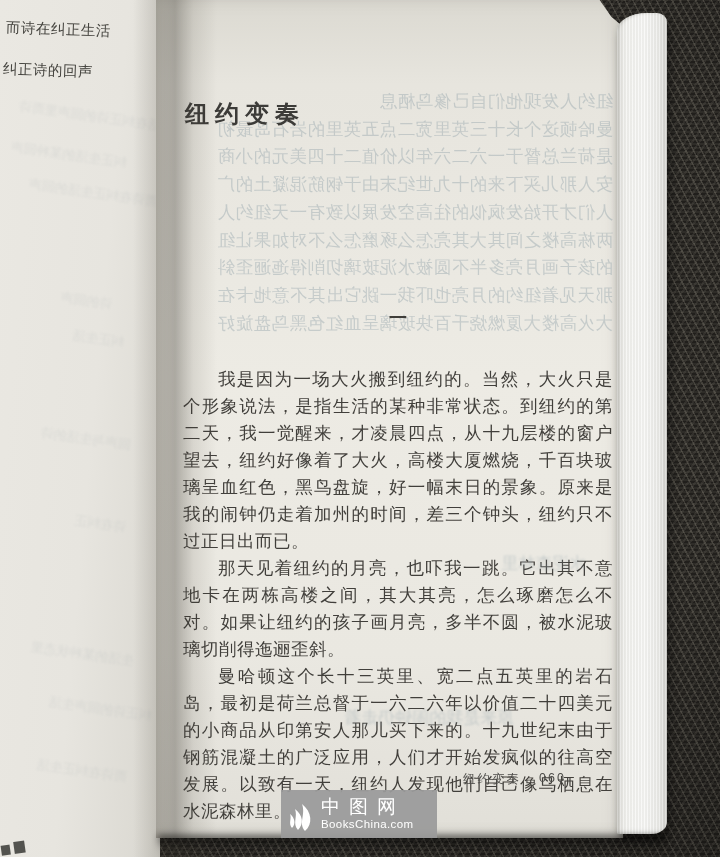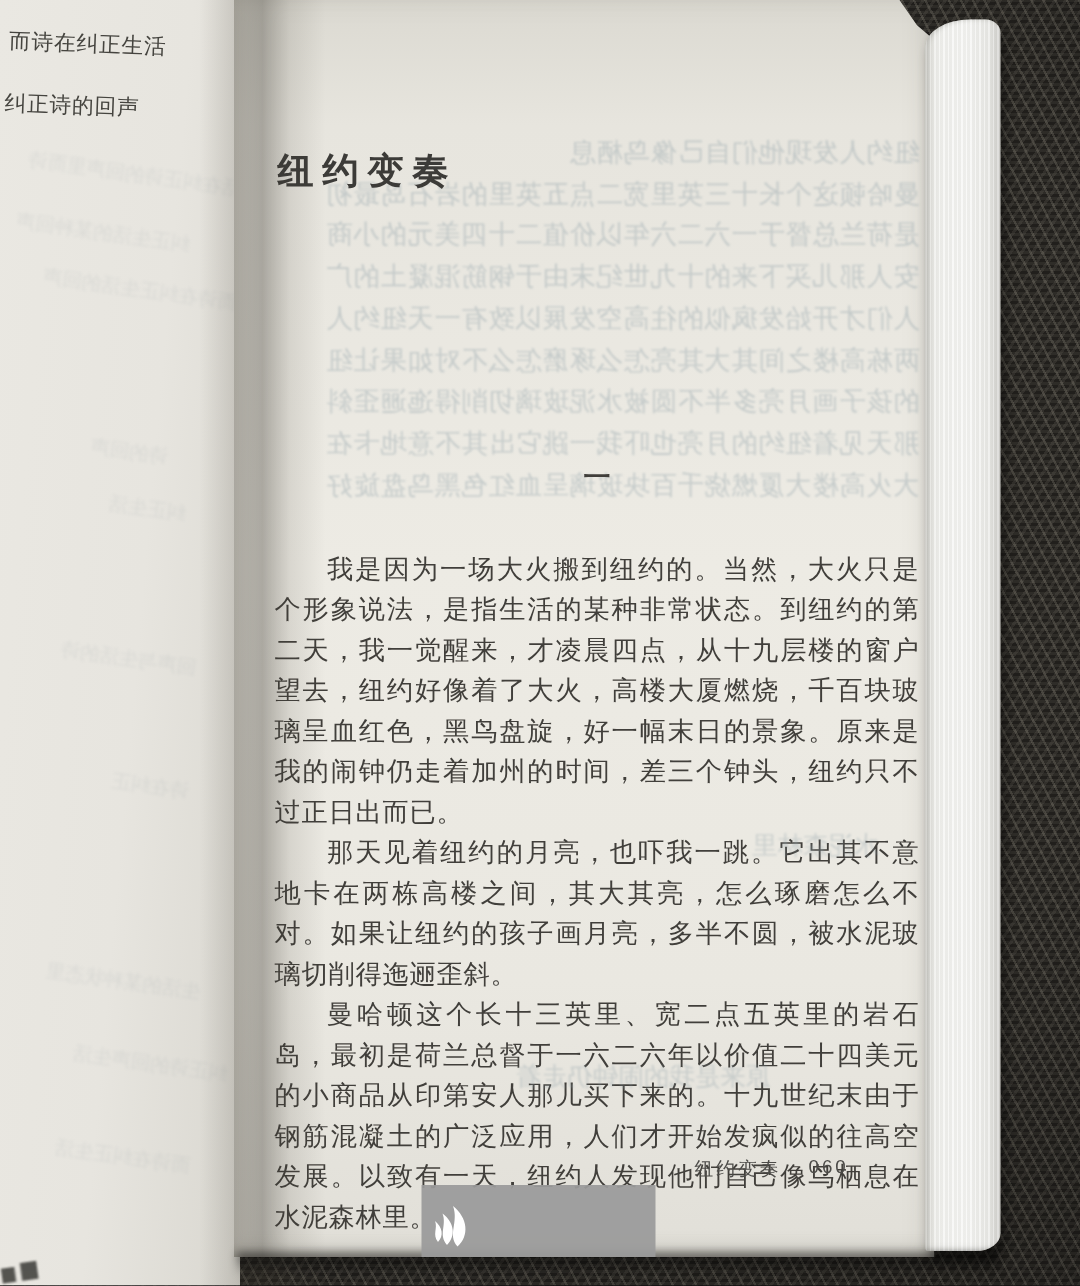--- a/index.html
+++ b/index.html
@@ -142,15 +142,19 @@
   <div class="fore-edge"></div>
   <div class="gutter"></div>
   <div class="bottom-shadow"></div>
 
   <div class="watermark" title="中图网" style="background: rgba(154, 154, 154, 0.933); color: rgb(255, 255, 255);">
     <svg width="30" height="40" viewBox="0 0 30 40">
       <path fill="#ffffff" d="M7 34 C3 29 7 25 5 20 C10 24 11 30 7 34 Z"></path>
       <path fill="#ffffff" d="M13 36 C7 29 13 23 10 15 C18 21 19 30 13 36 Z"></path>
       <path fill="#ffffff" d="M20 37 C13 29 21 21 17 10 C27 18 28 30 20 37 Z"></path>
     </svg>
+    <div class="wm-text">
+      <span class="wm-cn">中图网</span>
+      <span class="wm-url">BooksChina.com</span>
+    </div>
   </div>
 
 </div>
 
 </body></html>

